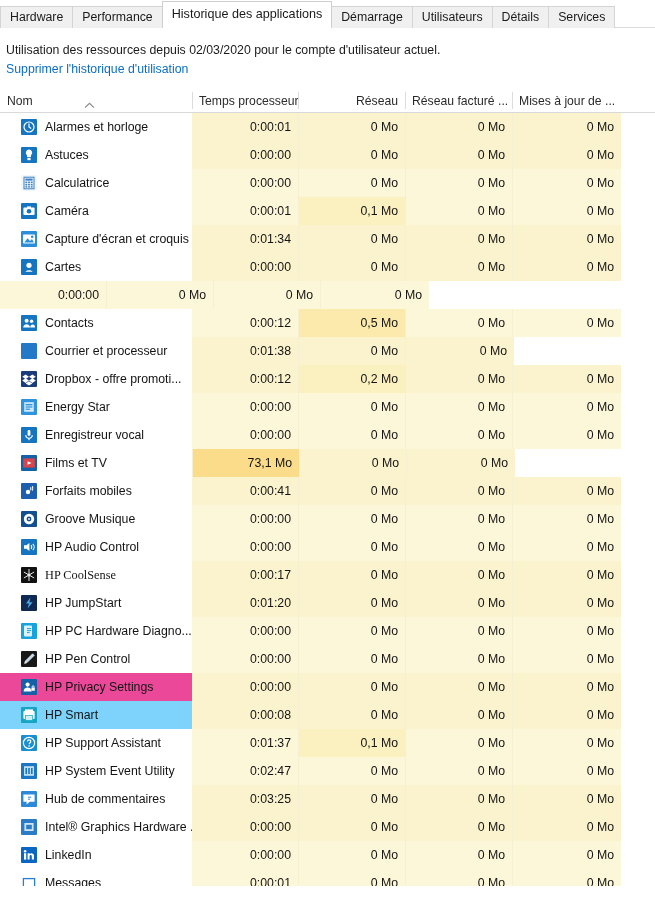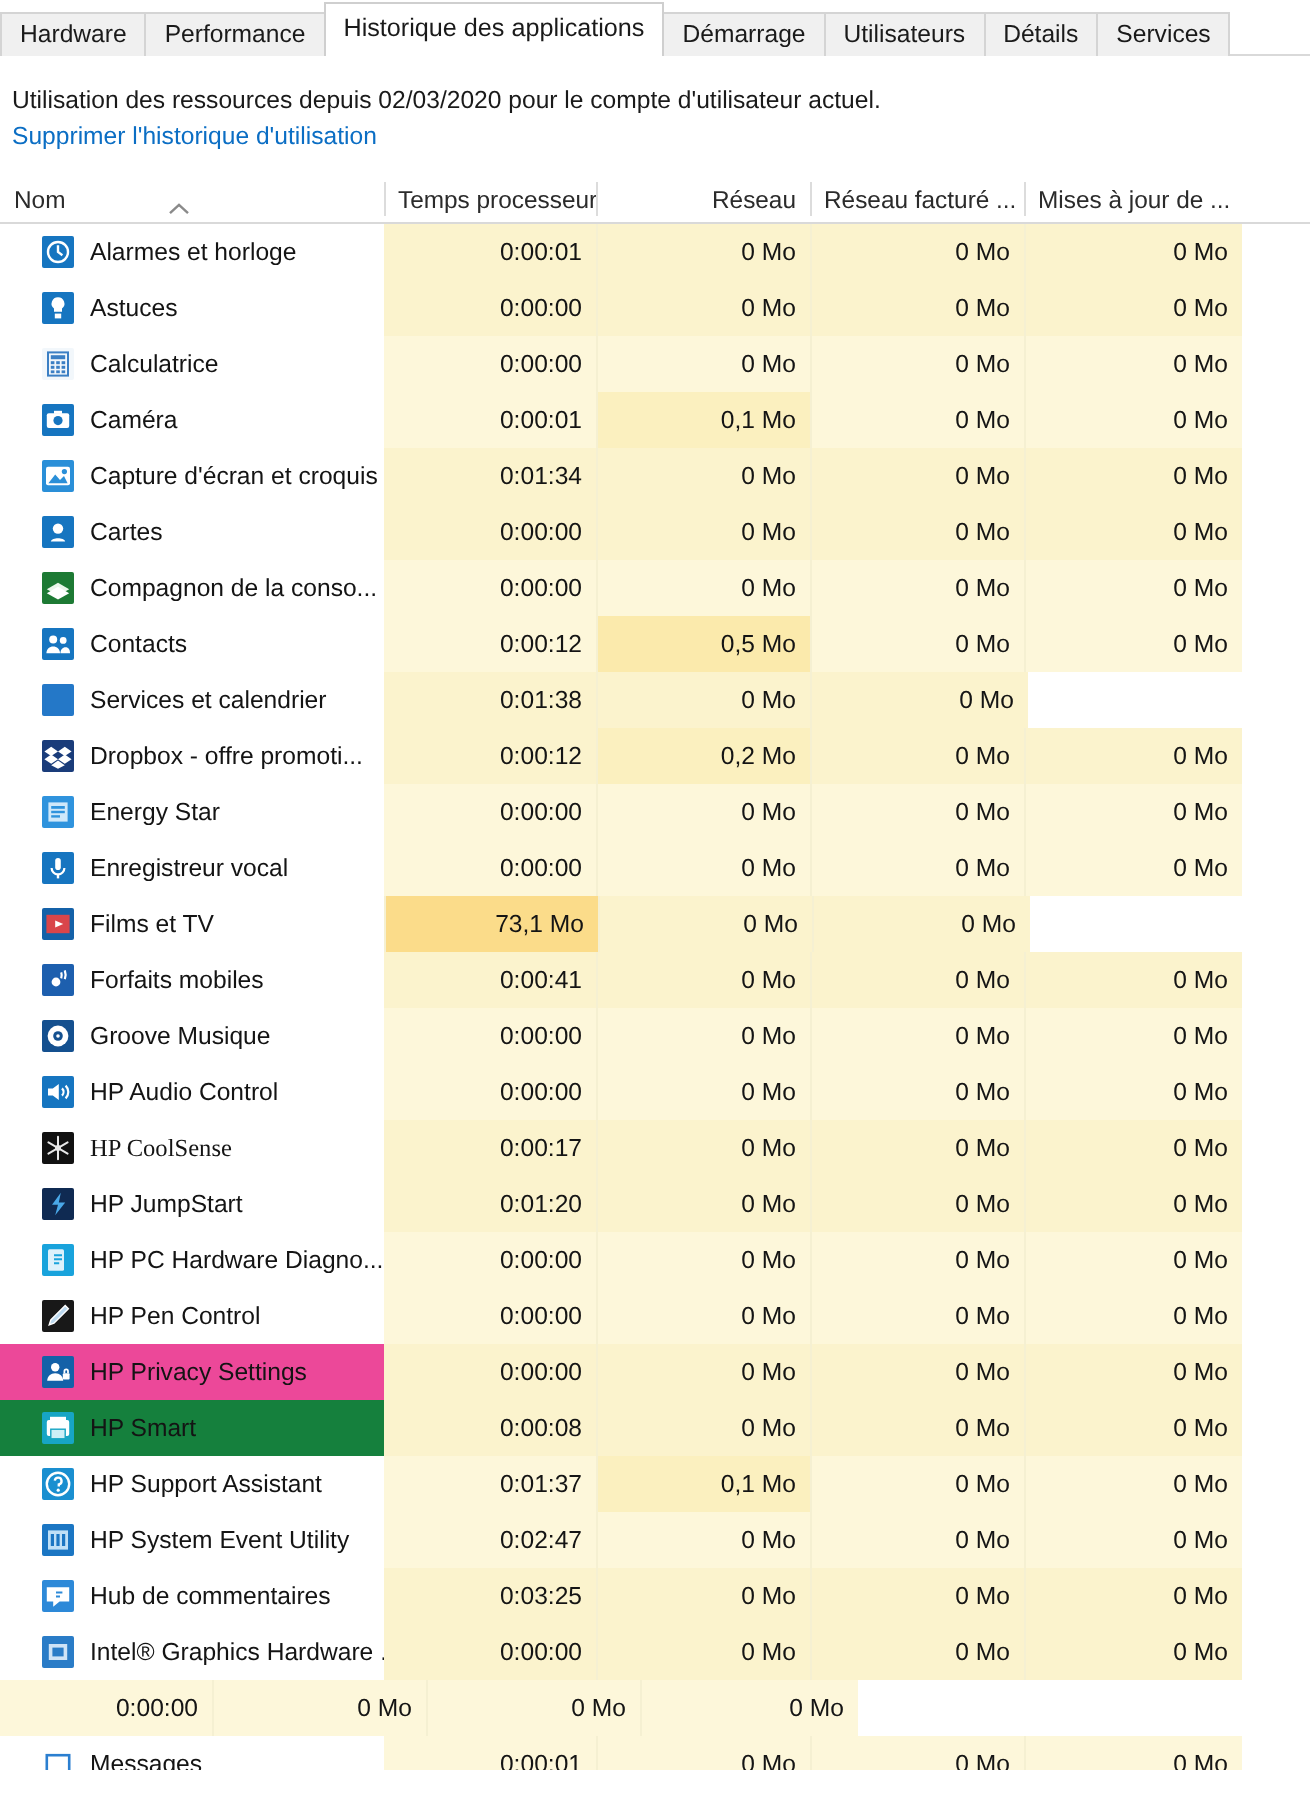--- a/index.html
+++ b/index.html
@@ -273,29 +273,20 @@
             </svg>
           </span>
           <span class="label">Cartes</span>
         </div>
         <div class="cell num" style="width: 106px; flex: 0 0 106px; background: rgb(251, 243, 205);">0:00:00</div>
         <div class="cell num" style="width: 107px; flex: 0 0 107px; background: rgb(251, 243, 205); border-left: 1px solid rgb(245, 240, 210);">0 Mo</div>
         <div class="cell num" style="width: 107px; flex: 0 0 107px; background: rgb(251, 243, 205); border-left: 1px solid rgb(245, 240, 210);">0 Mo</div>
         <div class="cell num" style="width: 109px; flex: 0 0 109px; background: rgb(251, 243, 205); border-left: 1px solid rgb(245, 240, 210);">0 Mo</div>
       </div>
       <div class="row">
-        <div class="cell name" style="width: 192px; flex: 0 0 192px; background: rgb(255, 255, 255);">
-          <span class="appicon" style="background:#1d7a34">
-            <svg width="16" height="16" viewBox="0 0 16 16">
-              <path d="M2.4 8.6 L8 5.4 L13.6 8.6 L8 11.8z" fill="#eaf6ea"></path>
-              <path d="M2.4 10.6 L8 7.4 L13.6 10.6 L8 13.8z" fill="#ffffff"></path>
-            </svg>
-          </span>
-          <span class="label">Compagnon de la conso...</span>
-        </div>
         <div class="cell num" style="width: 106px; flex: 0 0 106px; background: rgb(253, 247, 218);">0:00:00</div>
         <div class="cell num" style="width: 107px; flex: 0 0 107px; background: rgb(253, 247, 218); border-left: 1px solid rgb(245, 240, 210);">0 Mo</div>
         <div class="cell num" style="width: 107px; flex: 0 0 107px; background: rgb(253, 247, 218); border-left: 1px solid rgb(245, 240, 210);">0 Mo</div>
         <div class="cell num" style="width: 109px; flex: 0 0 109px; background: rgb(253, 247, 218); border-left: 1px solid rgb(245, 240, 210);">0 Mo</div>
       </div>
       <div class="row">
         <div class="cell name" style="width: 192px; flex: 0 0 192px; background: rgb(255, 255, 255);">
           <span class="appicon" style="background:#1675c0">
             <svg width="16" height="16" viewBox="0 0 16 16">
               <circle cx="5.6" cy="5.8" r="2" fill="#ffffff"></circle>
@@ -311,21 +302,21 @@
         <div class="cell num" style="width: 107px; flex: 0 0 107px; background: rgb(253, 247, 218); border-left: 1px solid rgb(245, 240, 210);">0 Mo</div>
         <div class="cell num" style="width: 109px; flex: 0 0 109px; background: rgb(253, 247, 218); border-left: 1px solid rgb(245, 240, 210);">0 Mo</div>
       </div>
       <div class="row">
         <div class="cell name" style="width: 192px; flex: 0 0 192px; background: rgb(255, 255, 255);">
           <span class="appicon" style="background:#2478c8">
             <svg width="16" height="16" viewBox="0 0 16 16">
               <rect x="1.6" y="2.4" width="12.8" height="11.2" fill="#2478c8"></rect>
             </svg>
           </span>
-          <span class="label">Services et calendrier</span>
+          <span class="label">Courrier et processeur</span>
         </div>
         <div class="cell num" style="width: 106px; flex: 0 0 106px; background: rgb(251, 243, 205);">0:01:38</div>
         <div class="cell num" style="width: 107px; flex: 0 0 107px; background: rgb(251, 243, 205); border-left: 1px solid rgb(245, 240, 210);">0 Mo</div>
         <div class="cell num" style="width: 109px; flex: 0 0 109px; background: rgb(251, 243, 205); border-left: 1px solid rgb(245, 240, 210);">0 Mo</div>
       </div>
       <div class="row">
         <div class="cell name" style="width: 192px; flex: 0 0 192px; background: rgb(255, 255, 255);">
           <span class="appicon" style="background:#1a3c7a">
             <svg width="16" height="16" viewBox="0 0 16 16">
               <path d="M4.6 3.4 L8 5.7 L4.6 8 L1.2 5.7z M11.4 3.4 L14.8 5.7 L11.4 8 L8 5.7z M4.6 12.6 L8 10.3 L11.4 12.6 L8 14.4z M1.2 9.6 L4.6 7.3 L8 9.6 L4.6 11.9z M8 9.6 L11.4 7.3 L14.8 9.6 L11.4 11.9z" fill="#ffffff"></path>
@@ -504,21 +495,21 @@
             </svg>
           </span>
           <span class="label">HP Privacy Settings</span>
         </div>
         <div class="cell num" style="width: 106px; flex: 0 0 106px; background: rgb(251, 243, 205);">0:00:00</div>
         <div class="cell num" style="width: 107px; flex: 0 0 107px; background: rgb(251, 243, 205); border-left: 1px solid rgb(245, 240, 210);">0 Mo</div>
         <div class="cell num" style="width: 107px; flex: 0 0 107px; background: rgb(251, 243, 205); border-left: 1px solid rgb(245, 240, 210);">0 Mo</div>
         <div class="cell num" style="width: 109px; flex: 0 0 109px; background: rgb(251, 243, 205); border-left: 1px solid rgb(245, 240, 210);">0 Mo</div>
       </div>
       <div class="row">
-        <div class="cell name" style="width: 192px; flex: 0 0 192px; background: #15803d;">
+        <div class="cell name" style="width: 192px; flex: 0 0 192px; background: #7dd3fc;">
           <span class="appicon" style="background:#17a5c4">
             <svg width="16" height="16" viewBox="0 0 16 16">
               <rect x="2.4" y="4" width="11.2" height="8" rx="1" fill="#ffffff"></rect>
               <rect x="4" y="2.4" width="8" height="2.4" fill="#ffffff"></rect>
               <rect x="4.4" y="8.6" width="7.2" height="4.8" fill="#cdeff6" stroke="#17a5c4" stroke-width="0.7"></rect>
             </svg>
           </span>
           <span class="label">HP Smart</span>
         </div>
         <div class="cell num" style="width: 106px; flex: 0 0 106px; background: rgb(251, 243, 205);">0:00:08</div>
@@ -585,20 +576,30 @@
             </svg>
           </span>
           <span class="label">Intel® Graphics Hardware ...</span>
         </div>
         <div class="cell num" style="width: 106px; flex: 0 0 106px; background: rgb(251, 243, 205);">0:00:00</div>
         <div class="cell num" style="width: 107px; flex: 0 0 107px; background: rgb(251, 243, 205); border-left: 1px solid rgb(245, 240, 210);">0 Mo</div>
         <div class="cell num" style="width: 107px; flex: 0 0 107px; background: rgb(251, 243, 205); border-left: 1px solid rgb(245, 240, 210);">0 Mo</div>
         <div class="cell num" style="width: 109px; flex: 0 0 109px; background: rgb(251, 243, 205); border-left: 1px solid rgb(245, 240, 210);">0 Mo</div>
       </div>
       <div class="row">
+        <div class="cell name" style="width: 192px; flex: 0 0 192px; background: rgb(255, 255, 255);">
+          <span class="appicon" style="background:#0a66c2">
+            <svg width="16" height="16" viewBox="0 0 16 16">
+              <rect x="3" y="6.2" width="2.2" height="6.4" fill="#ffffff"></rect>
+              <circle cx="4.1" cy="4.2" r="1.3" fill="#ffffff"></circle>
+              <path d="M6.6 6.2h2.1v1a2.4 2.4 0 0 1 4.3 1.5v3.9h-2.2V9.2a1.1 1.1 0 0 0-2.2 0v3.4H6.6z" fill="#ffffff"></path>
+            </svg>
+          </span>
+          <span class="label">LinkedIn</span>
+        </div>
         <div class="cell num" style="width: 106px; flex: 0 0 106px; background: rgb(253, 247, 218);">0:00:00</div>
         <div class="cell num" style="width: 107px; flex: 0 0 107px; background: rgb(253, 247, 218); border-left: 1px solid rgb(245, 240, 210);">0 Mo</div>
         <div class="cell num" style="width: 107px; flex: 0 0 107px; background: rgb(253, 247, 218); border-left: 1px solid rgb(245, 240, 210);">0 Mo</div>
         <div class="cell num" style="width: 109px; flex: 0 0 109px; background: rgb(253, 247, 218); border-left: 1px solid rgb(245, 240, 210);">0 Mo</div>
       </div>
       <div class="row">
         <div class="cell name" style="width: 192px; flex: 0 0 192px; background: rgb(255, 255, 255);">
           <span class="appicon" style="background:#ffffff">
             <svg width="16" height="16" viewBox="0 0 16 16">
               <rect x="2.4" y="3.6" width="11.2" height="8.4" fill="none" stroke="#2b7fd0" stroke-width="1.3"></rect>

